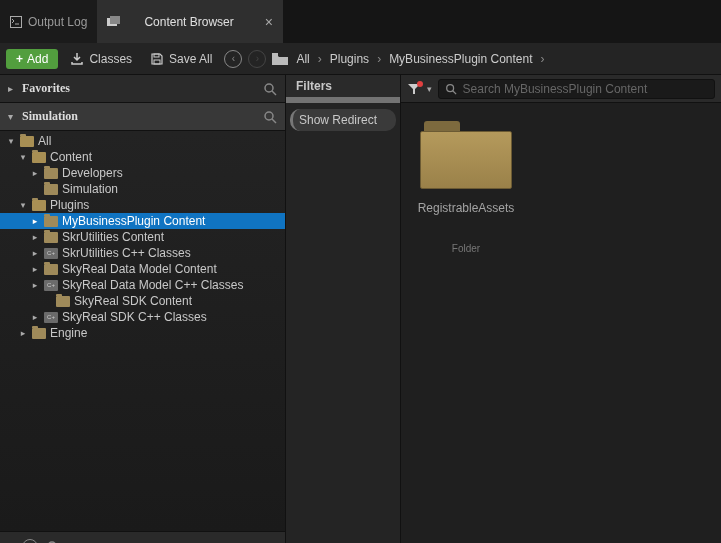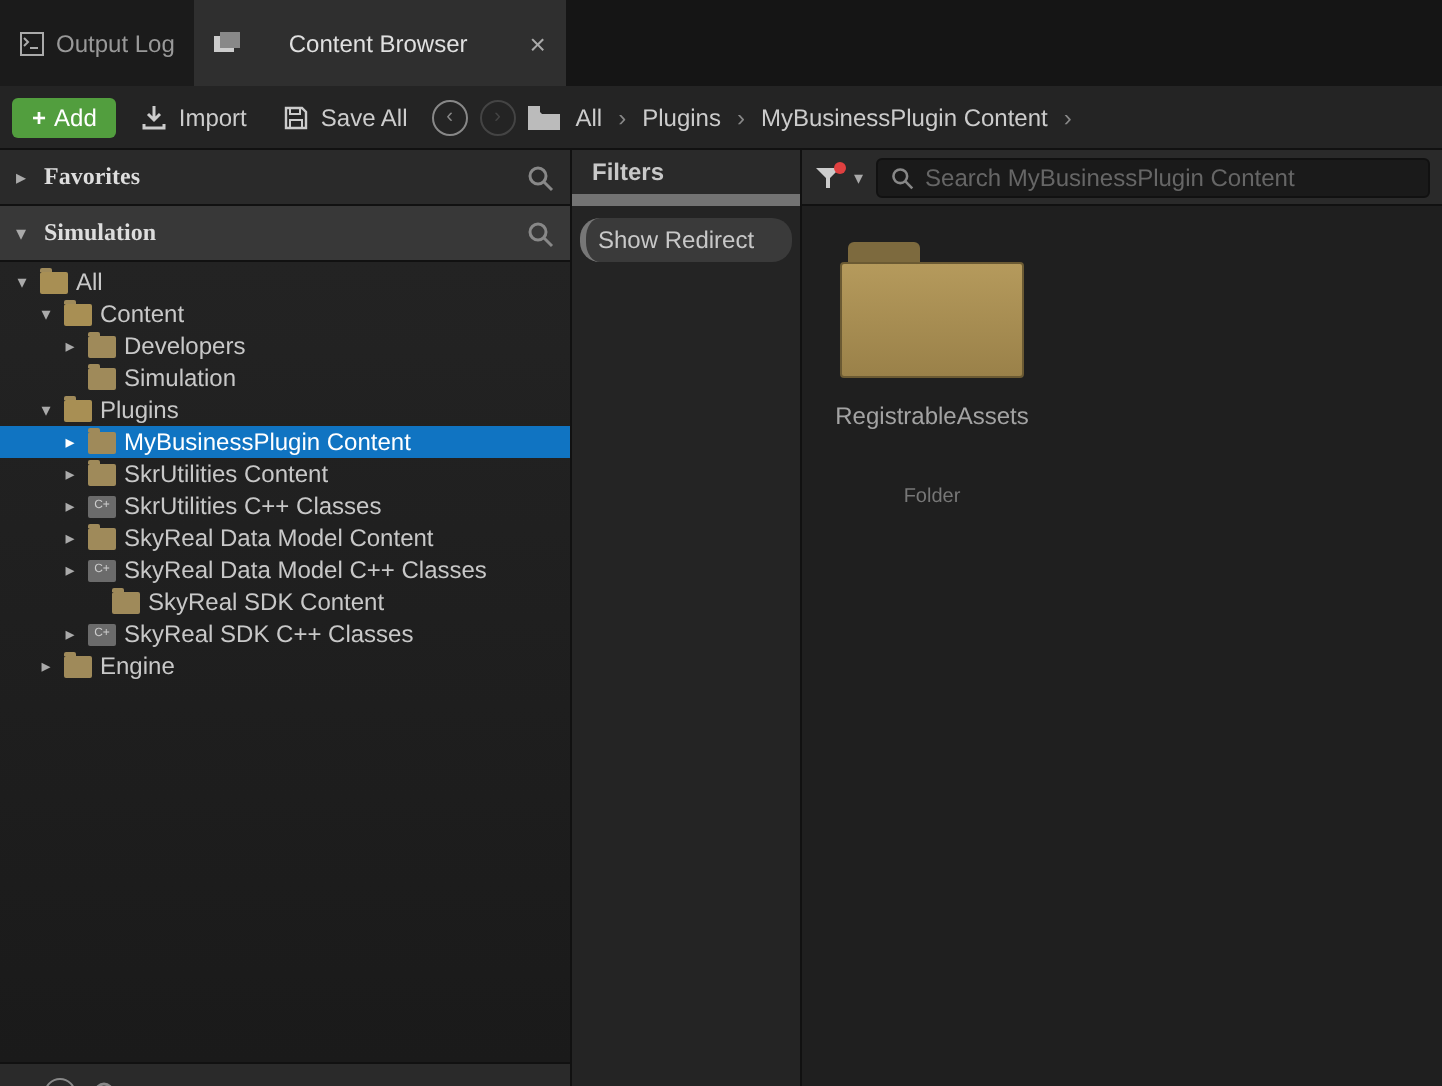--- a/index.html
+++ b/index.html
@@ -102,21 +102,21 @@
     <span style="font-weight:bold;">+</span>
     <span>Add</span>
   </div>
   <div class="tb-btn">
     <span>
       <svg width="14" height="14" viewBox="0 0 14 14">
           <path d="M7 1 L7 8 M4 5 L7 8 L10 5" stroke="#ccc" fill="none" stroke-width="1.5"></path>
           <path d="M2 10 L2 12 L12 12 L12 10" stroke="#ccc" fill="none" stroke-width="1.5"></path>
         </svg>
     </span>
-    <span>Import</span>
+    <span>Classes</span>
   </div>
   <div class="tb-btn">
     <span>
       <svg width="14" height="14" viewBox="0 0 14 14">
           <path d="M2 2 L10 2 L12 4 L12 12 L2 12 Z" fill="none" stroke="#ccc" stroke-width="1.2"></path>
           <rect x="4" y="2" width="5" height="3" fill="none" stroke="#ccc"></rect>
           <rect x="4" y="8" width="6" height="4" fill="none" stroke="#ccc"></rect>
         </svg>
     </span>
     <span>Save All</span>

